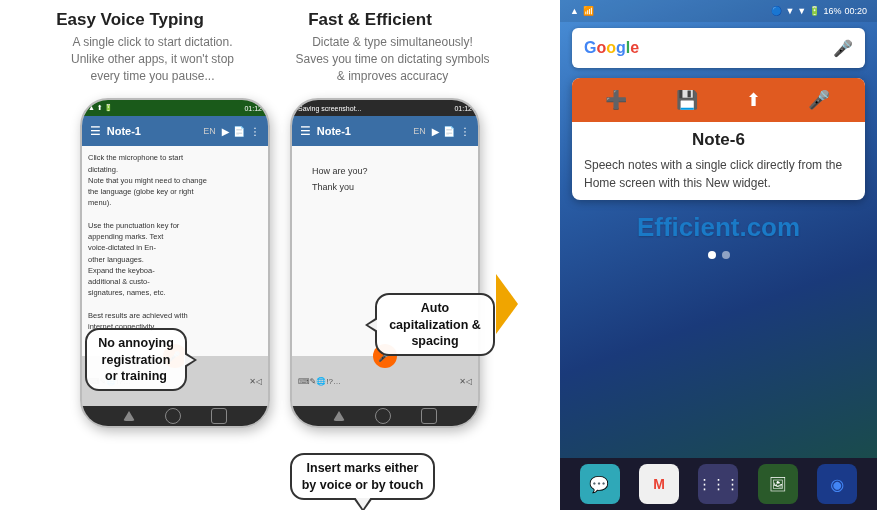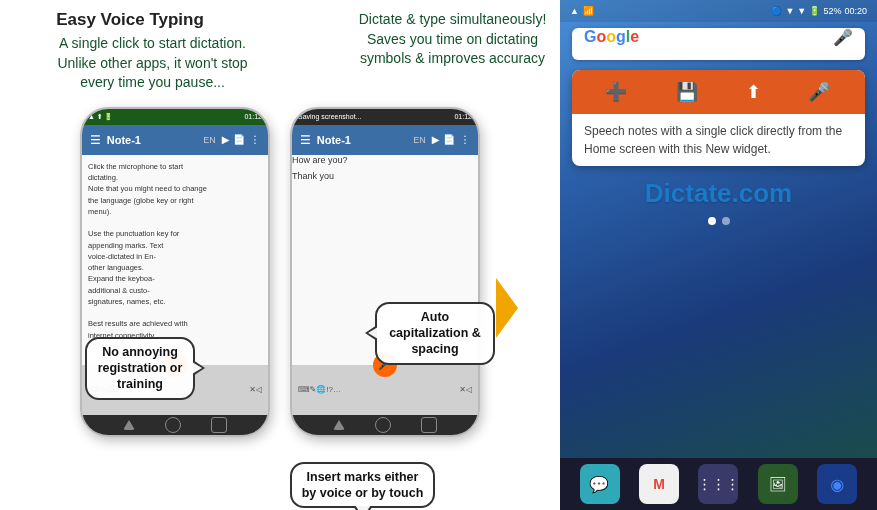--- a/index.html
+++ b/index.html
@@ -26,23 +26,23 @@
 
     .phone-title {
       font-size: 17px;
       font-weight: bold;
       text-align: center;
       margin-bottom: 4px;
       color: #222;
     }
 
     .phone-subtitle {
-      font-size: 14px;
+      font-size: 12px;
       text-align: center;
-      color: #14532d;
+      color: #737373;
       margin-bottom: 8px;
       line-height: 1.4;
       margin-left: 45px;
     }
 
     
     .phone-mockup {
       width: 190px;
       height: 330px;
       background: linear-gradient(135deg, #e8e8e8 0%, #d0d0d0 50%, #c5c5c5 100%);
@@ -93,21 +93,21 @@
       padding: 6px;
       overflow: hidden;
       font-size: 8px;
       color: #333;
       line-height: 1.4;
     }
 
     .phone-content-right {
       flex: 1;
       background: #f9f9f9;
-      padding: 0;
+      padding: 20px;
       overflow: hidden;
     }
 
     .phone-keyboard {
       height: 50px;
       background: #d0d0d0;
       display: flex;
       align-items: center;
       justify-content: space-between;
       padding: 0 6px;
@@ -190,23 +190,23 @@
       gap: 3px;
       align-items: center;
       font-size: 9px;
     }
 
     
     .google-search-bar {
       margin: 6px 12px;
       background: #fff;
       border-radius: 6px;
-      height: 32px;
-      display: flex;
-      align-items: flex-start;
+      height: 40px;
+      display: flex;
+      align-items: center;
       padding: 0 12px;
       box-shadow: 0 1px 4px rgba(0,0,0,0.3);
     }
 
     .google-logo {
       font-size: 16px;
       font-weight: bold;
       margin-right: 8px;
     }
 
@@ -444,26 +444,27 @@
       padding: 0 6px;
       font-size: 7px;
       color: #fff;
     }
   </style>
 </head>
 <body>
 
 <div class="left-section">
 
-  <div style="display:flex; width:100%; justify-content:space-between; padding: 0 10px; margin-bottom:6px;">
+  <div style="display:flex; width:100%; justify-content:flex-start; padding: 0 10px; margin-bottom:6px;">
     <div style="width:240px; text-align:center;">
       <div class="phone-title">Easy Voice Typing</div>
       <div class="phone-subtitle">A single click to start dictation. Unlike other apps, it won't stop every time you pause...</div>
     </div>
     <div style="width:240px; text-align:center;">
+      <div class="phone-title">Fast &amp; Efficient</div>
       <div class="phone-subtitle">Dictate &amp; type simultaneously! Saves you time on dictating symbols &amp; improves accuracy</div>
     </div>
   </div>
 
   <div style="position:relative; display:flex; gap:20px; padding:0 20px; flex:1;">
 
     <div class="phone-wrap">
       <div class="phone-mockup">
 
         <div class="status-bar-phone">
@@ -506,21 +507,21 @@
 
         <div class="mic-button">🎤</div>
 
         <div class="phone-bottom">
           <div class="bottom-btn triangle"></div>
           <div class="bottom-btn circle"></div>
           <div class="bottom-btn"></div>
         </div>
       </div>
 
-      <div class="callout callout-tail-right" style="position:absolute; left:5px; top:230px; width:110px;">
+      <div class="callout callout-tail-right" style="position:absolute; left:5px; top:230px; width:102px;">
         <span>No annoying
 registration or
 training</span>
       </div>
     </div>
 
     <div class="phone-wrap">
       <div class="phone-mockup">
 
         <div class="status-bar-phone" style="background:#2a2a2a;">
@@ -586,46 +587,47 @@
   <div class="android-status-bar">
     <div class="status-left">
       <span>▲</span>
       <span>📶</span>
     </div>
     <div class="status-right">
       <span>🔵</span>
       <span>▼</span>
       <span>▼</span>
       <span>🔋</span>
-      <span>52%</span>
+      <span>16%</span>
       <span>00:20</span>
     </div>
   </div>
 
   <div class="google-search-bar">
     <div class="google-logo">
       <span class="g">G</span><span class="o1">o</span><span class="o2">o</span><span class="g2">g</span><span class="l">l</span><span class="e">e</span>
     </div>
     <div class="search-input-area"></div>
     <span class="search-mic">🎤</span>
   </div>
 
   <div class="widget-area">
     <div class="widget-toolbar">
       <span class="widget-toolbar-icon">➕</span>
       <span class="widget-toolbar-icon">💾</span>
       <span class="widget-toolbar-icon">⬆</span>
       <span class="widget-toolbar-icon">🎤</span>
     </div>
     <div class="widget-content">
+      <div class="widget-note-title">Note-6</div>
       <div class="widget-note-text">Speech notes with a single click directly from the Home screen with this New widget.</div>
     </div>
   </div>
 
-  <div class="fossmint-text">Dictate.com</div>
+  <div class="fossmint-text">Efficient.com</div>
 
   <div class="dots-indicator">
     <div class="dot active"></div>
     <div class="dot"></div>
   </div>
 
   <div class="android-nav-bar">
     <div class="nav-icon chat">
       <span style="color:#fff;font-size:16px;">💬</span>
     </div>

